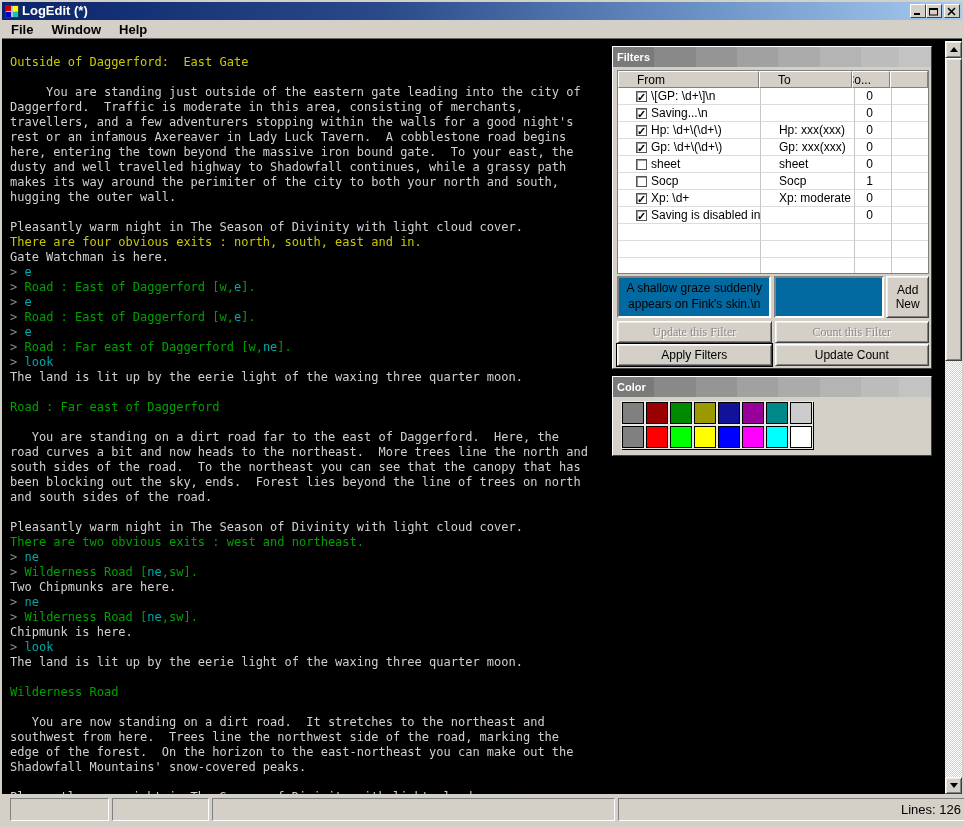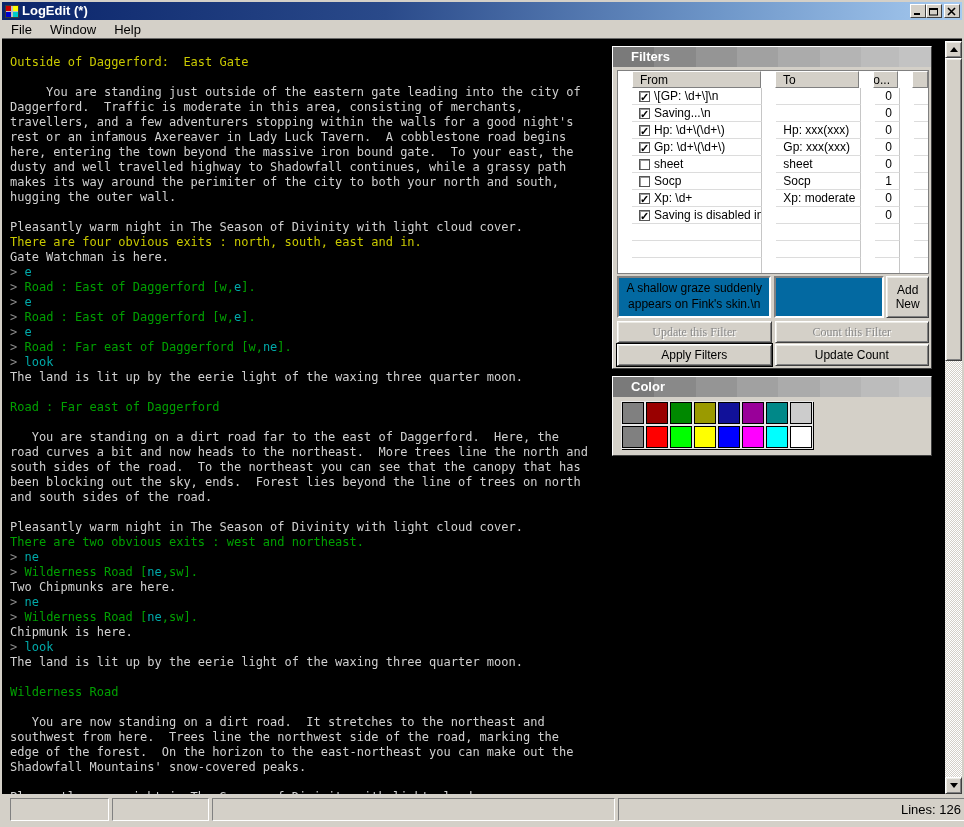--- a/index.html
+++ b/index.html
@@ -22,50 +22,50 @@
   .title-text { color:#fff; font-weight:bold; font-size:13px; line-height:18px; }
   .win-btns { margin-left:auto; display:flex; gap:0; align-items:center; }
   .wbtn { width:16px; height:14px; background:#d4d0c8; border:1px solid;
     border-color:#ffffff #404040 #404040 #ffffff; display:flex; align-items:center;
     justify-content:center; padding:0; cursor:default; }
   .wbtn.close { margin-left:2px; }
 
   
   .menubar { position:absolute; left:2px; top:20px; width:960px; height:18px;
     background:#d4d0c8; display:flex; align-items:center; font-size:13px; color:#000; }
-  .menu-item { padding:1px 9px; }
+  .menu-item { padding:1px 9px;font-weight:bold; }
 
   
   .client { position:absolute; left:2px; top:38px; width:960px; height:756px;
     background:#000; border-top:1px solid #696969; }
 
   
   .terminal { position:absolute; left:8px; top:16px; width:600px; height:740px;
     overflow:hidden; font-family:"DejaVu Sans Mono", monospace; font-size:12px;
     line-height:15px; white-space:pre; }
   .tline { height:15px; }
 
   
   .panel { position:absolute; background:#d4d0c8; border:1px solid;
     border-color:#ffffff #404040 #404040 #ffffff; }
-  .panel-header { height:20px; color:#fff; font-weight:bold; font-size:13px;
-    line-height:20px; padding-left:18px;
+  .panel-header { height:20px; color:#fff; font-weight:bold; font-size:11px;
+    line-height:20px; padding-left:4px;
     background:linear-gradient(90deg,#7a7a7a 0 13%,#898989 13% 26%,#959595 26% 39%,
       #a1a1a1 39% 52%,#ababab 52% 65%,#b4b4b4 65% 78%,#bcbcbc 78% 90%,#c3c3c3 90% 100%); }
 
   .filters-panel { left:610px; top:7px; width:320px; height:323px; }
   .color-panel   { left:610px; top:337px; width:320px; height:80px; }
 
   
   .ftable { position:absolute; left:4px; top:23px; width:312px; height:204px;
     background:#fff; border:1px solid #808080; overflow:hidden; font-size:12px; }
   .frow { display:flex; height:17px; }
   .fcell { border-right:1px solid #c6c6c6; border-bottom:1px solid #dcdcdc;
     overflow:hidden; white-space:nowrap; display:flex; align-items:center;
-    padding:0 7px; color:#000;margin-left:14px; }
+    padding:0 18px; color:#000; }
   .fc1 { width:167px; } .fc2 { width:107px; } .fc3 { width:28px; justify-content:flex-end; }
   .fc4 { flex:1; border-right:none; }
   .fhead .fcell { background:#d4d0c8; border:1px solid; border-color:#ffffff #808080 #808080 #ffffff;
     font-size:12px; }
   .cbox { width:11px; height:11px; background:#fff; border:1px solid #555;
     box-shadow:inset 1px 1px 0 #9a9a9a; margin-right:4px; flex:0 0 auto;
     font-size:11px; line-height:10px; font-weight:bold; text-align:center; color:#000; }
 
   
   .fpreview { position:absolute; left:4px; top:229px; width:312px; height:42px; display:flex; }

